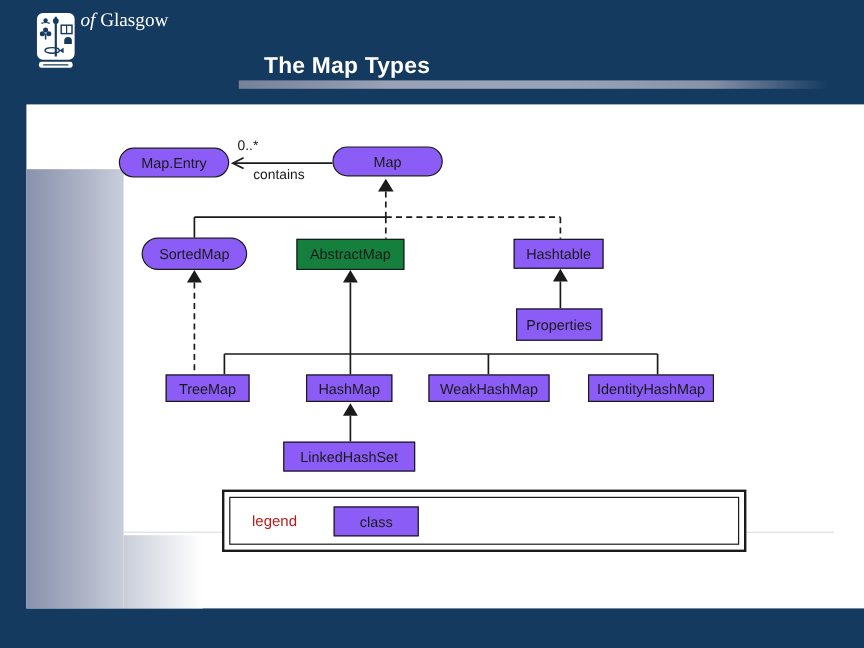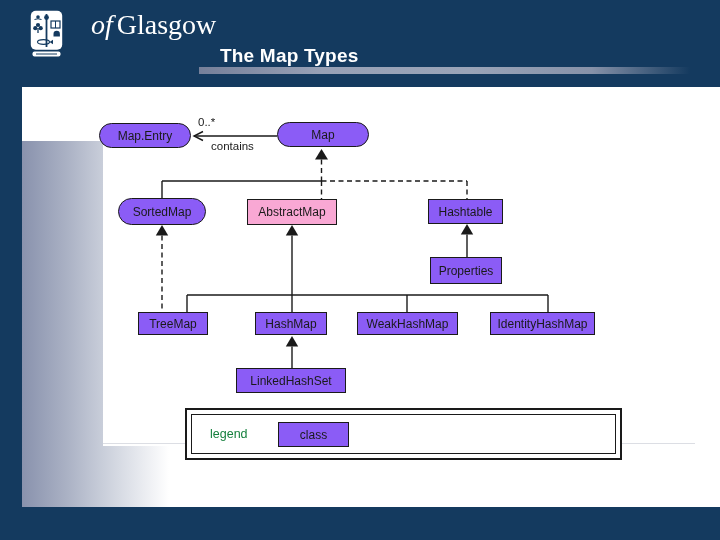--- a/index.html
+++ b/index.html
@@ -5,21 +5,21 @@
   html,body{margin:0;padding:0;}
   body{
     width:720px;height:540px;position:relative;overflow:hidden;
     background:#143A5F;
     font-family:"Liberation Sans", sans-serif;
   }
   
   .crest{position:absolute;left:30px;top:10px;width:33px;height:48px;}
   .logo-text{position:absolute;left:67px;top:10px;color:#ffffff;font-family:"Liberation Serif", serif;line-height:1.05;}
   .logo-line1{font-size:22px;letter-spacing:0.3px;}
-  .logo-line2{font-size:28px;margin-left:24px;}
+  .logo-line2{font-size:16px;}
   .logo-of{font-style:italic;margin-right:4px;}
   .slide-title{
     position:absolute;left:220px;top:45px;color:#ffffff;
     font-size:19px;font-weight:bold;letter-spacing:0.2px;
   }
   .title-bar{
     position:absolute;left:199px;top:67px;width:491px;height:7px;
     background:linear-gradient(to right,#76809a 0%,#98a1b6 25%,#9aa4b8 55%,#8792a9 80%,rgba(135,146,169,0) 100%);
   }
   
@@ -34,21 +34,21 @@
   }
   .panel-edge{position:absolute;left:103px;top:443px;width:592px;height:1px;background:#dcdee4;}
   
   .node{
     position:absolute;box-sizing:border-box;background:#8b5cf6;
     border:1.5px solid #1a1a1a;color:#1a1a1a;
     display:flex;align-items:center;justify-content:center;
     font-size:12px;white-space:nowrap;
   }
   .stadium{border-radius:14px;}
-  .abstract{background:#f9a8d4;}
+  .abstract{background:#15803d;}
   #n-map-entry{left:99px;top:123px;width:92px;height:25px;}
   #n-map{left:277px;top:122px;width:92px;height:25px;}
   #n-sorted-map{left:118px;top:198px;width:88px;height:27px;}
   #n-abstract-map{left:247px;top:199px;width:90px;height:26px;}
   #n-hashtable{left:428px;top:199px;width:75px;height:25px;}
   #n-properties{left:430px;top:257px;width:72px;height:27px;}
   #n-tree-map{left:138px;top:312px;width:70px;height:23px;}
   #n-hash-map{left:255px;top:312px;width:72px;height:23px;}
   #n-weak-hash-map{left:357px;top:312px;width:101px;height:23px;}
   #n-identity-hash-map{left:490px;top:312px;width:105px;height:23px;}
@@ -61,21 +61,21 @@
   .legend-outer{
     position:absolute;left:185px;top:408px;width:437px;height:52px;
     box-sizing:border-box;border:2px solid #1a1a1a;background:#ffffff;padding:4px;
   }
   .legend-inner{
     box-sizing:border-box;width:100%;height:100%;
     border:1.4px solid #1a1a1a;position:relative;
   }
   .legend-title{
     position:absolute;left:18px;top:0;height:100%;
-    display:flex;align-items:center;font-size:12.5px;color:#15803d;
+    display:flex;align-items:center;font-size:12.5px;color:#b91c1c;
   }
   .legend-node{position:absolute;top:7px;height:25px;}
   #lg-class{left:86px;width:71px;}
   #lg-abstract{left:187px;width:90px;}
   #lg-interface{left:301px;width:90px;}
   svg.connectors{position:absolute;left:0;top:0;pointer-events:none;}
 </style>
 </head>
 <body>
 

